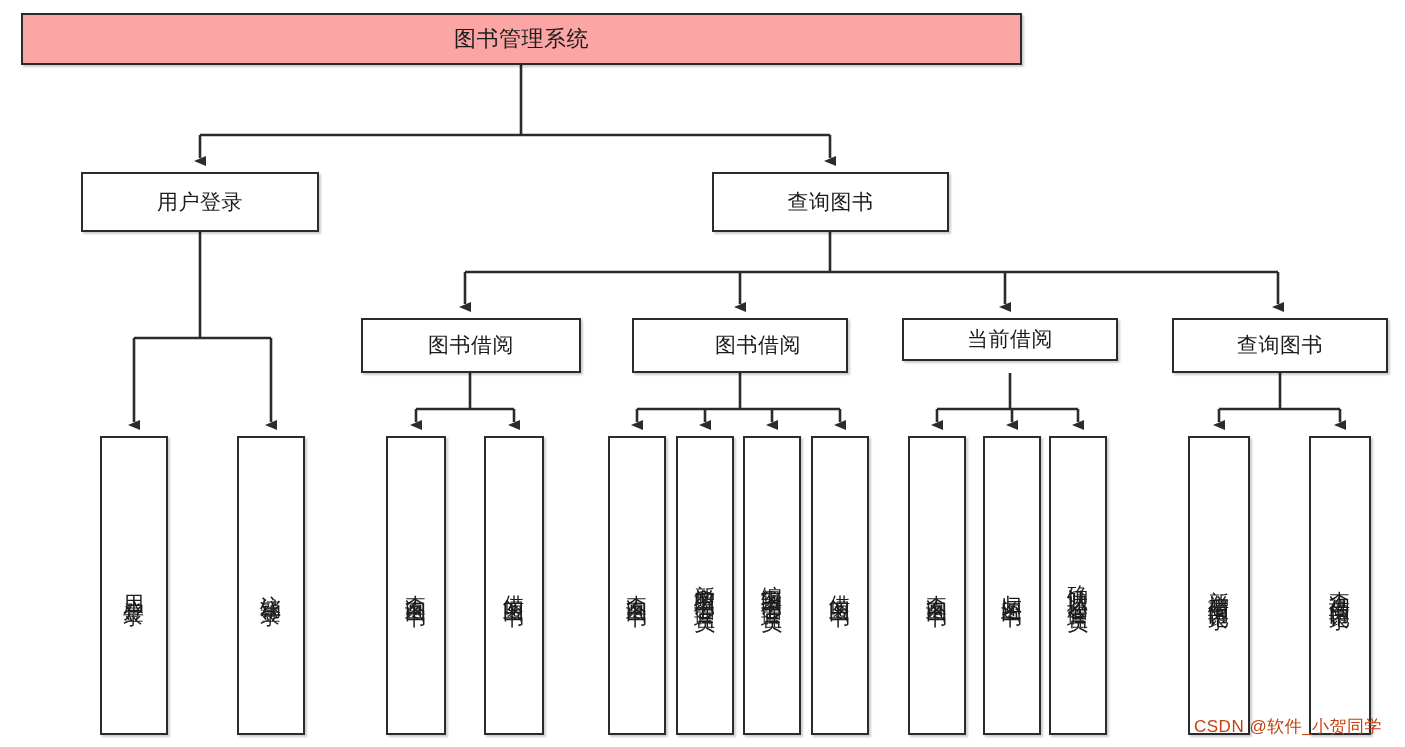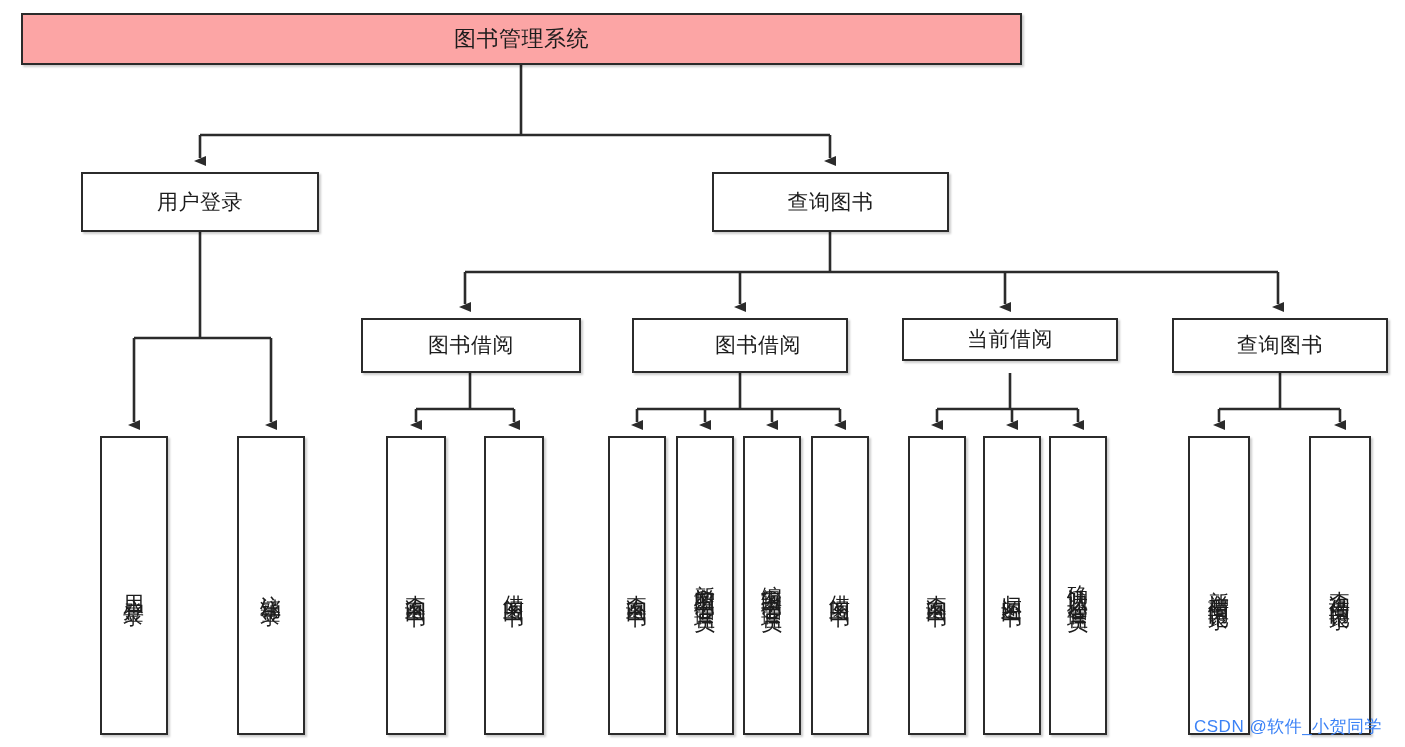--- a/index.html
+++ b/index.html
@@ -169,15 +169,15 @@
         <span class="node-label vertical" style="color: rgb(28, 28, 28);">确认归还（管理员）</span>
       </div>
       <div class="node-box lvl3" style="left: 1188px; top: 436px; width: 62px; height: 299px; border-color: rgb(43, 43, 43); background: rgb(255, 255, 255);">
         <span class="node-label vertical" style="color: rgb(28, 28, 28);">新增借阅记录</span>
       </div>
       <div class="node-box lvl3" style="left: 1309px; top: 436px; width: 62px; height: 299px; border-color: rgb(43, 43, 43); background: rgb(255, 255, 255);">
         <span class="node-label vertical" style="color: rgb(28, 28, 28);">查询借阅记录</span>
       </div>
     </div>
 
-  <div class="watermark" style="left: 1194px; top: 715px; color: #3b82f6;">CSDN @软件_小贺同学</div>
+  <div class="watermark" style="left: 1194px; top: 715px; color: #c2410c;">CSDN @软件_小贺同学</div>
 
 </div>
 
 </body></html>

